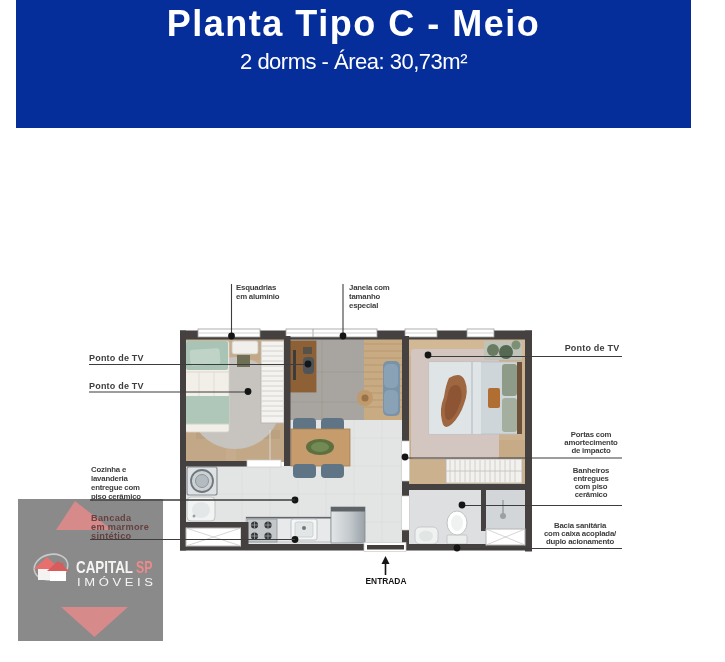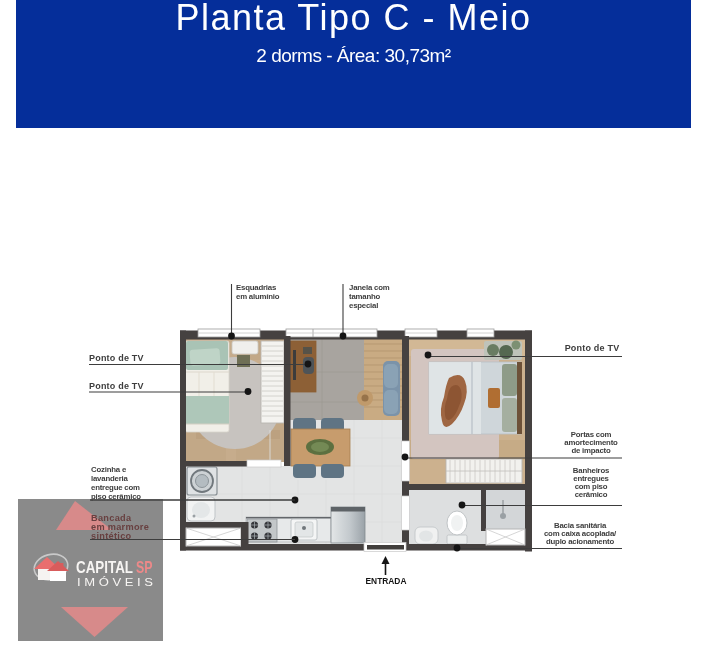--- a/index.html
+++ b/index.html
@@ -1,19 +1,19 @@
 <!DOCTYPE html>
 <html><head>
 <meta charset="utf-8">
 <style>
   html,body{margin:0;padding:0;background:#ffffff;width:725px;height:662px;overflow:hidden;}
   body{font-family:"Liberation Sans", sans-serif;position:relative;}
   .hdr{position:absolute;left:16px;top:0;width:675px;height:128px;background:#052e9a;text-align:center;color:#fff;}
-  .hdr h1{margin:0;font-size:36px;line-height:36px;font-weight:400;letter-spacing:1.5px;}
-  .hdr h2{margin:0;font-size:19px;line-height:27px;font-weight:400;letter-spacing:-0.5px;margin-top:6px;}
+  .hdr h1{margin:0;padding-top:6px;font-size:36px;line-height:36px;font-weight:700;letter-spacing:1.5px;}
+  .hdr h2{margin:0;font-size:22px;line-height:27px;font-weight:400;letter-spacing:-0.5px;margin-top:6px;}
   svg{position:absolute;left:0;top:0;}
   text{font-family:"Liberation Sans", sans-serif;}
 </style>
 </head>
 <body>
 
 <div class="hdr">
   <h1>Planta Tipo C - Meio</h1>
   <h2>2 dorms - Área: 30,73m²</h2>
 </div>

